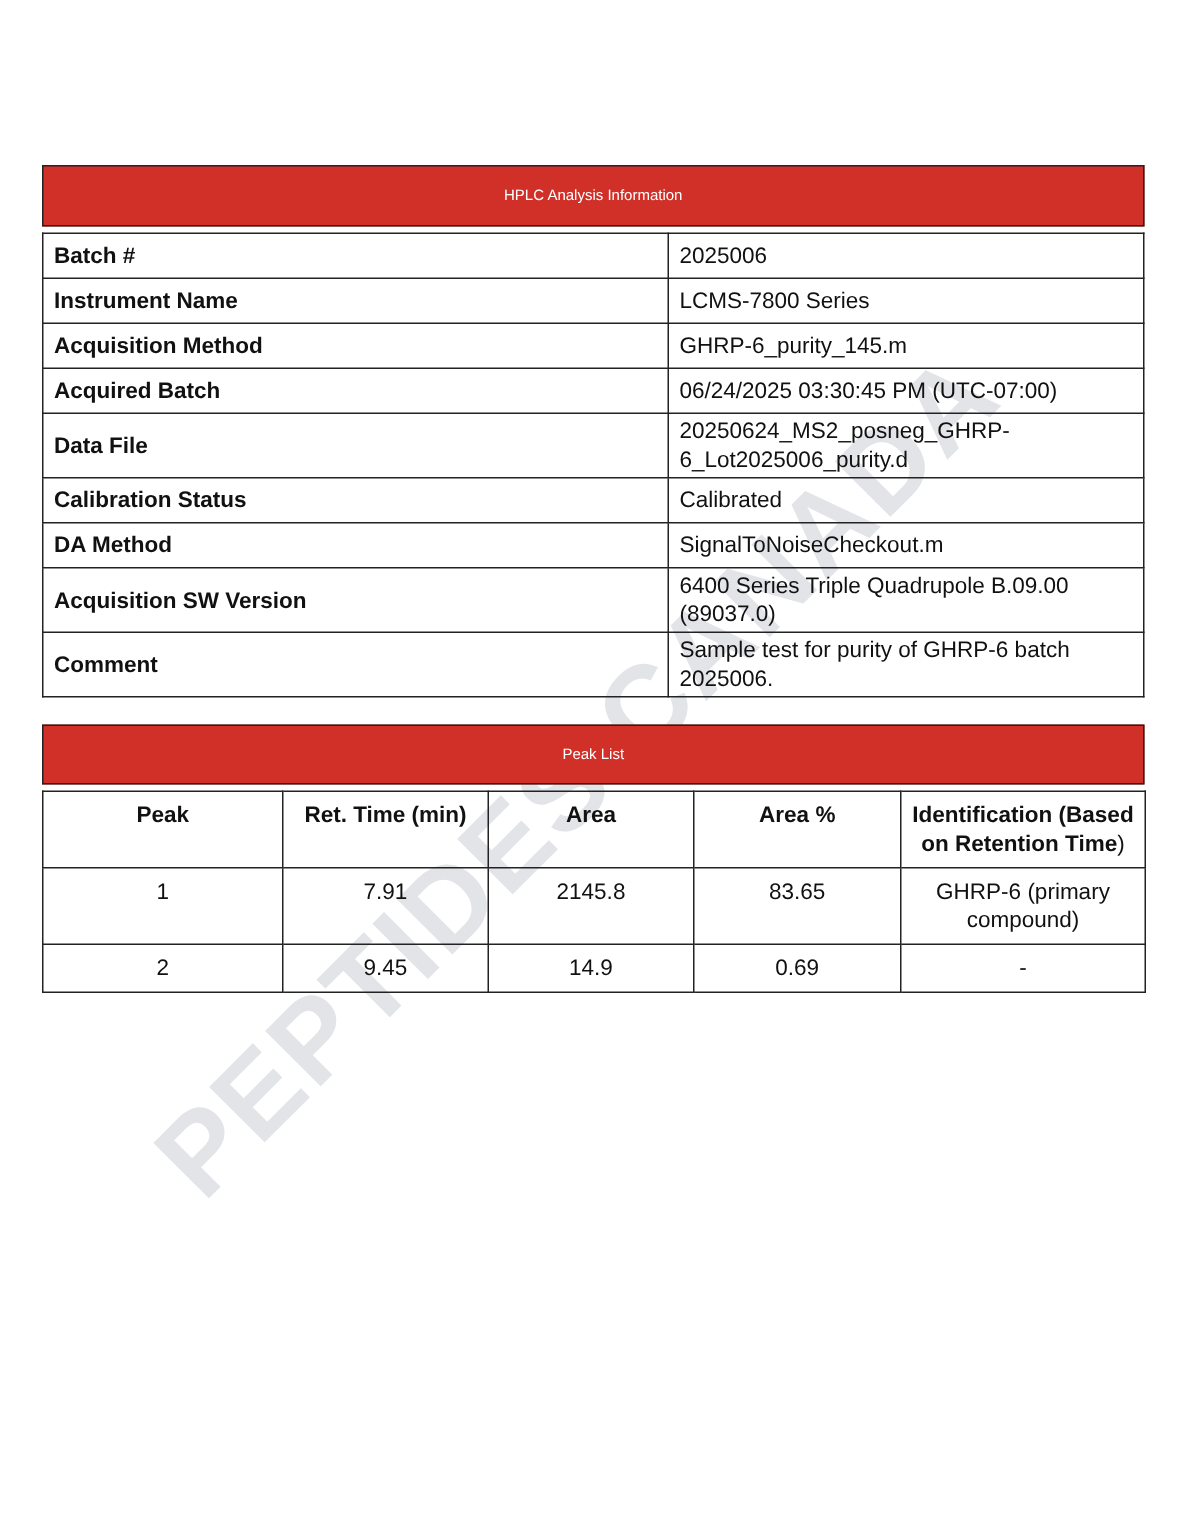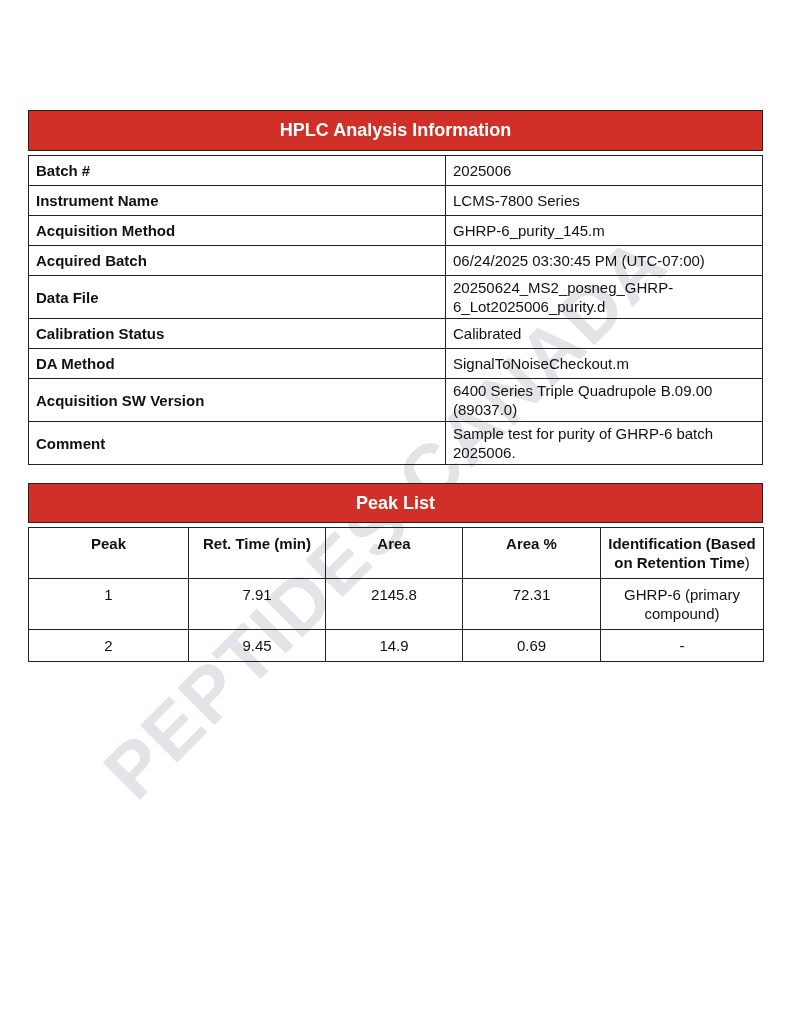--- a/index.html
+++ b/index.html
@@ -37,22 +37,22 @@
     left: 28px;
     top: 110px;
     width: 735px;
     z-index: 1;
   }
   .band {
     height: 41px;
     background: var(--header-red);
     border: 1.5px solid var(--border-dark);
     color: #ffffff;
-    font-weight: bold;
-    font-size: 18px;
+    font-weight: normal;
+    font-size: 10px;
     display: flex;
     align-items: center;
     justify-content: center;
   }
   .band.second { margin-top: 18px; height: 40px; }
   table {
     width: 100%;
     border-collapse: collapse;
     margin-top: 4px;
     table-layout: fixed;
@@ -145,21 +145,21 @@
           <th class="c3">Area</th>
           <th class="c4">Area %</th>
           <th class="c5"><span>Identification (Based on Retention Time</span><span class="wt-normal">)</span></th>
         </tr>
       </thead>
       <tbody>
         <tr>
           <td class="c1">1</td>
           <td class="c2">7.91</td>
           <td class="c3">2145.8</td>
-          <td class="c4">72.31</td>
+          <td class="c4">83.65</td>
           <td class="c5">GHRP-6 (primary compound)</td>
         </tr>
         <tr>
           <td class="c1">2</td>
           <td class="c2">9.45</td>
           <td class="c3">14.9</td>
           <td class="c4">0.69</td>
           <td class="c5">-</td>
         </tr>
       </tbody>

